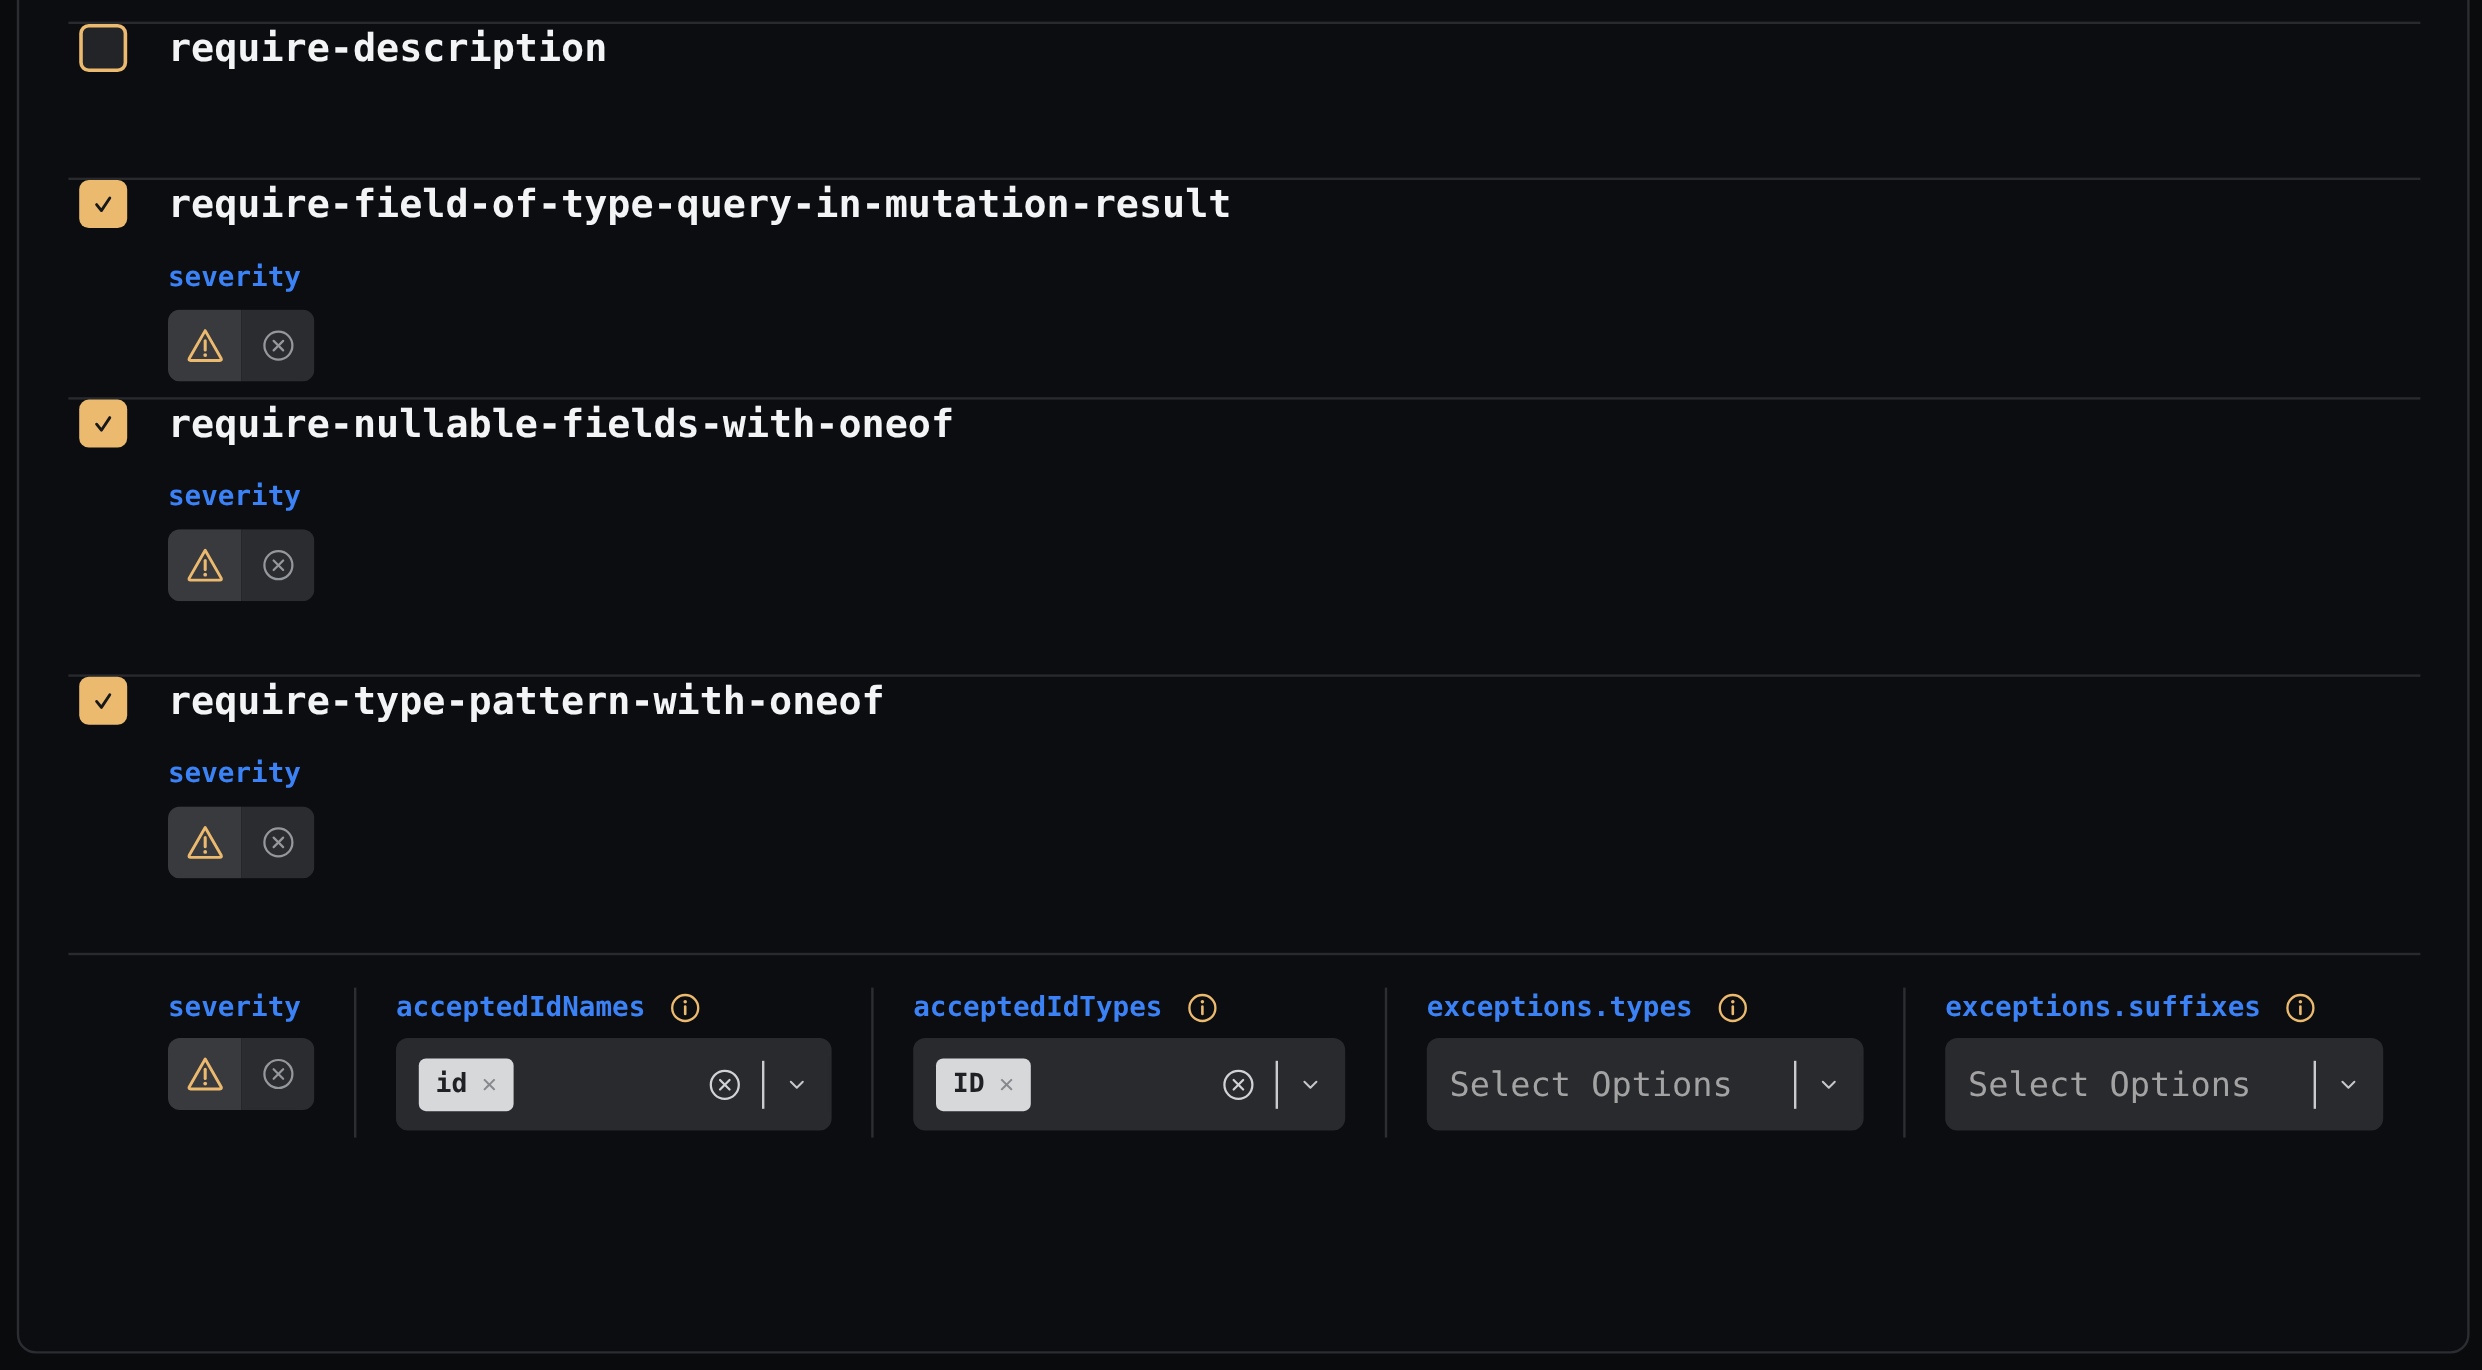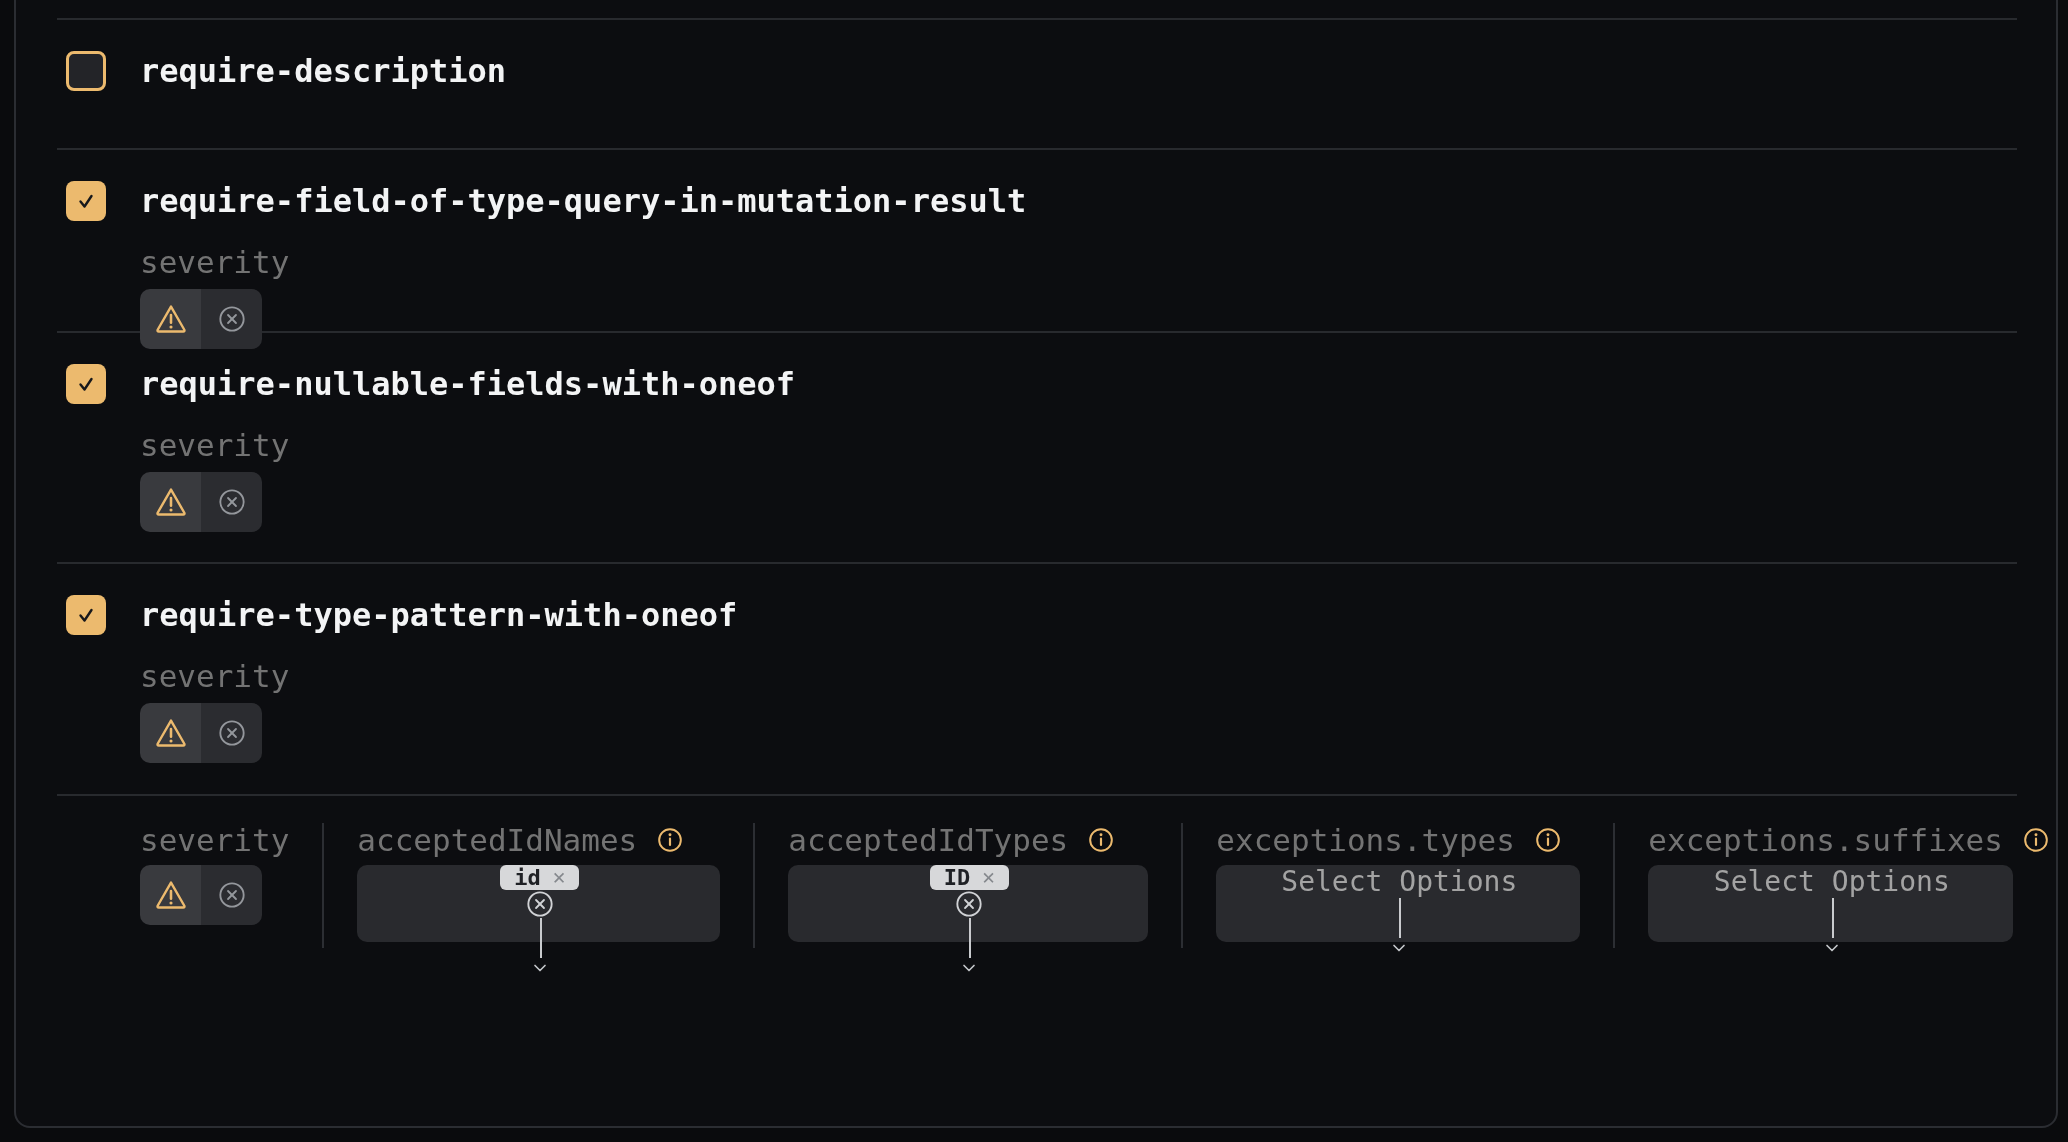--- a/index.html
+++ b/index.html
@@ -21,33 +21,33 @@
   .card-inner { padding:38px 39px 0 41px; }
   .rule-row { border-top:2px solid #282a2e; }
   .rule-row.r1 { height:130px; }
   .rule-row.r2 { height:183px; }
   .rule-row.r3 { height:231px; }
   .rule-row.r4 { height:232px; }
   .rule-row.r5 { height:279px; }
 
   .rule-head {
     display:flex; align-items:center; gap:34px;
-    padding-left:9px; margin-top:31px;
+    padding-left:9px; 
   }
   .checkbox {
     width:40px; height:40px; border-radius:8px; flex:0 0 auto;
     display:grid; place-items:center; cursor:pointer;
   }
   .checkbox.unchecked { background:#232428; border:3px solid #ecba6e; }
   .checkbox.checked   { background:#ecba6e; }
   .checkbox.checked svg { display:block; }
   .rule-title { font-size:32px; font-weight:bold; line-height:40px; color:#f3f4f5; letter-spacing:0; }
 
   .rule-options { margin-left:83px; margin-top:29px; }
-  .opt-label { font-size:31px; line-height:24px; color:#737373; }
+  .opt-label { font-size:23px; line-height:24px; color:#3b82f6;font-weight:bold; }
   .label-line { display:flex; align-items:center; gap:20px; height:27px; }
 
   .severity-control {
     margin-top:15px;
     width:122px; height:60px; border-radius:10px;
     display:flex; overflow:hidden;
   }
   .severity-seg { flex:1 1 50%; display:grid; place-items:center; cursor:pointer; }
   .severity-seg.sel { background:#393a3e; }
   .severity-seg.unsel { background:#2b2c30; }
@@ -56,21 +56,20 @@
   .opt-col { padding:3px 33px 6px 0; margin-right:33px; border-right:2px solid #2c2e33; }
   .opt-col:last-child { border-right:none; margin-right:0; padding-right:0; }
   .opt-col .severity-control { margin-top:12px; }
 
   .select-box {
     margin-top:12px;
     height:77px; border-radius:10px; background:#292a2e;
     display:flex; align-items:center;
     padding:0 17px 0 19px;
     cursor:pointer;
-    flex-direction:column;
   }
   .select-box.w1 { width:363px; }
   .select-box.w2 { width:360px; }
   .select-box.w3 { width:364px; }
   .select-box.w4 { width:365px; }
 
   .chip {
     height:44px; border-radius:6px; background:#d7d8da;
     display:flex; align-items:center; gap:12px;
     padding:0 14px;

